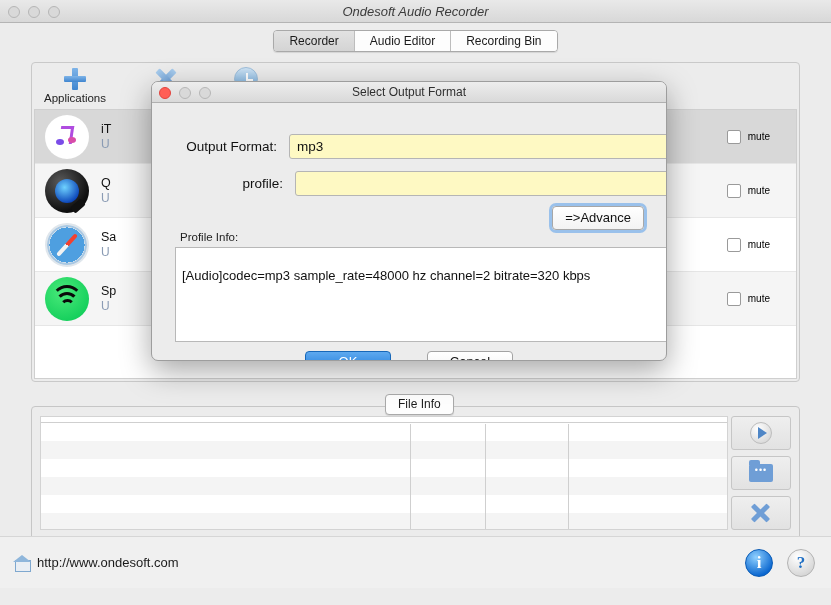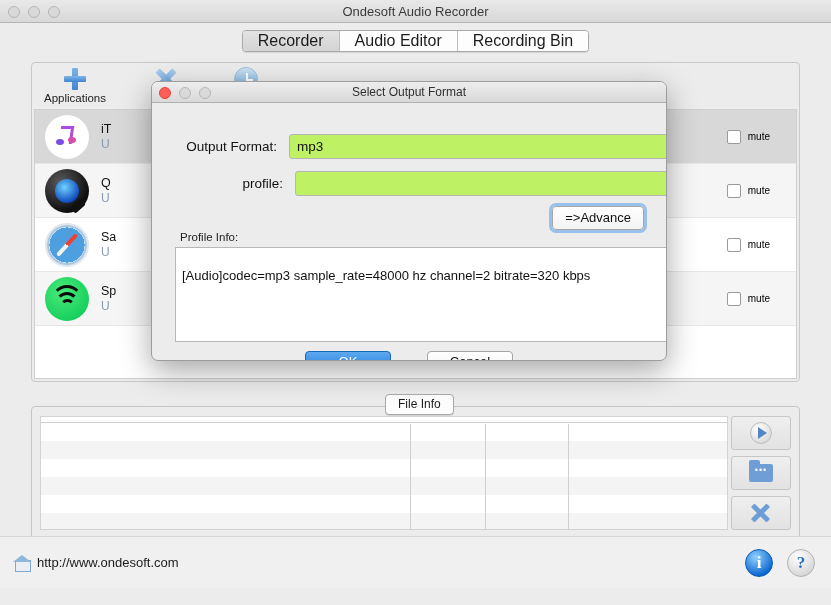--- a/index.html
+++ b/index.html
@@ -16,32 +16,32 @@
   .titlebar {
     position: absolute; left: 0; top: 0; width: 831px; height: 23px;
     background: linear-gradient(to bottom, #e9e9e9 0%, #d8d8d8 100%);
     border-bottom: 1px solid #b4b4b4;
     display: flex; align-items: center;
   }
   .tl-lights { position: absolute; left: 8px; top: 0; height: 23px; display: flex; align-items: center; gap: 8px; }
   .tl { width: 12px; height: 12px; border-radius: 50%; background: #d9d9d9; border: 1px solid #b6b6b6; }
   .tl.red { background: #ff5f56; border-color: #e0443e; }
   .titlebar .wtitle {
-    width: 100%; text-align: center; font-size: 13px; color: #3b3b3b;
+    width: 100%; text-align: center; font-size: 13px; color: #3b3b3b; font-style: italic;
   }
 
   
   .tabbar {
     position: absolute; left: 0; top: 30px; width: 831px; height: 30px;
     display: flex; justify-content: center; align-items: flex-start;
   }
   .tabs { display: flex; border: 1px solid #a9a9a9; border-radius: 4px; overflow: hidden;
           box-shadow: 0 1px 1px rgba(0,0,0,.10); height: 22px; }
   .tab {
-    font-size: 16px; color: #1c1c1c; padding: 0 15px; line-height: 20px; height: 20px;
+    font-size: 12px; color: #1c1c1c; padding: 0 15px; line-height: 20px; height: 20px;
     background: #fdfdfd; border-right: 1px solid #bdbdbd; cursor: default; white-space: nowrap;
   }
   .tab:last-child { border-right: none; }
   .tab.active { background: linear-gradient(to bottom,#e2e2e2,#d4d4d4); }
 
   
   .recorder-panel {
     position: absolute; left: 31px; top: 62px; width: 769px; height: 320px;
     background: #ececec; border: 1px solid #c9c9c9; border-radius: 4px;
   }
@@ -200,21 +200,21 @@
     border-bottom: 1px solid #b0b0b0; position: relative;
     display:flex; align-items:center; justify-content:center;
   }
   .dlg-title .t { font-size: 12px; color: #2f2f2f; }
   .dlg-lights { position: absolute; left: 7px; top: 0; height: 21px; display:flex; align-items:center; gap: 8px;}
   .dlg-body { position: relative; height: 259px; padding: 0; }
 
   .row { display: flex; align-items: center; }
   .lbl { font-size: 13.5px; color: #111; }
   .combo {
-    position: relative; background: #bef264; border: 1px solid #b5b5b5; border-radius: 3px;
+    position: relative; background: #fef9c3; border: 1px solid #b5b5b5; border-radius: 3px;
     height: 25px; display:flex; align-items:center; padding-left: 7px; font-size: 13.5px; color:#111;
   }
   .combo .arrowbox {
     position: absolute; right: 0; top: 0; bottom: 0; width: 19px;
     background: linear-gradient(to bottom,#5fa8ec,#2f82dc);
     border-left: 1px solid #8fb6dd; border-radius: 0 2px 2px 0;
     display:flex; align-items:center; justify-content:center;
   }
   .chev { width: 0; height:0; border-left: 4px solid transparent; border-right: 4px solid transparent;
           border-top: 5px solid #fff; }

